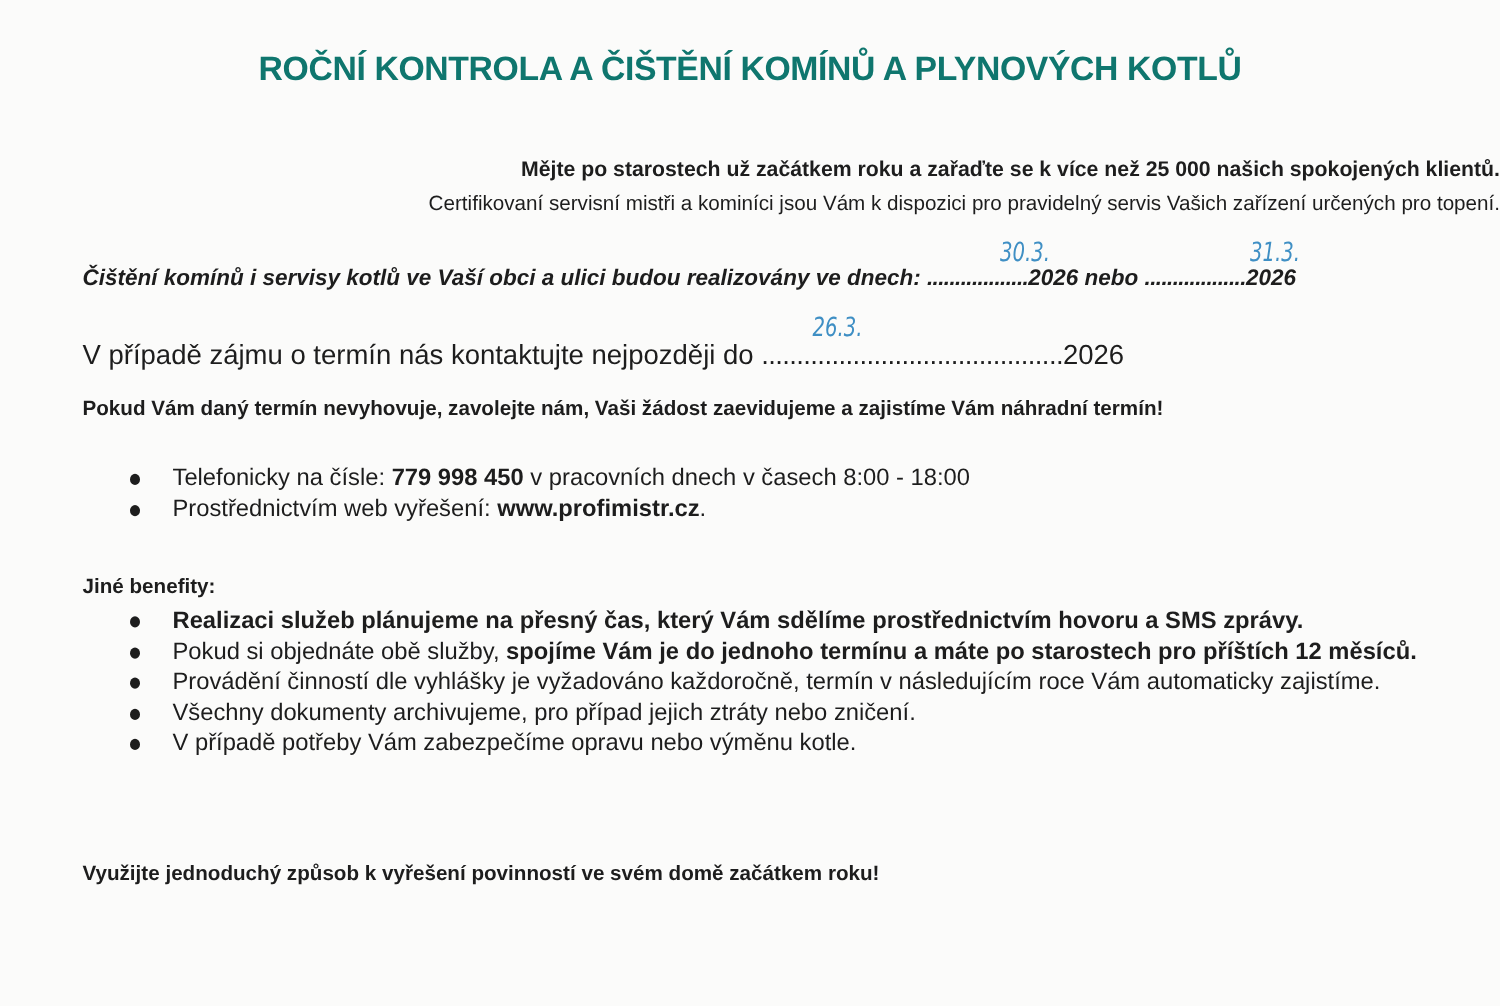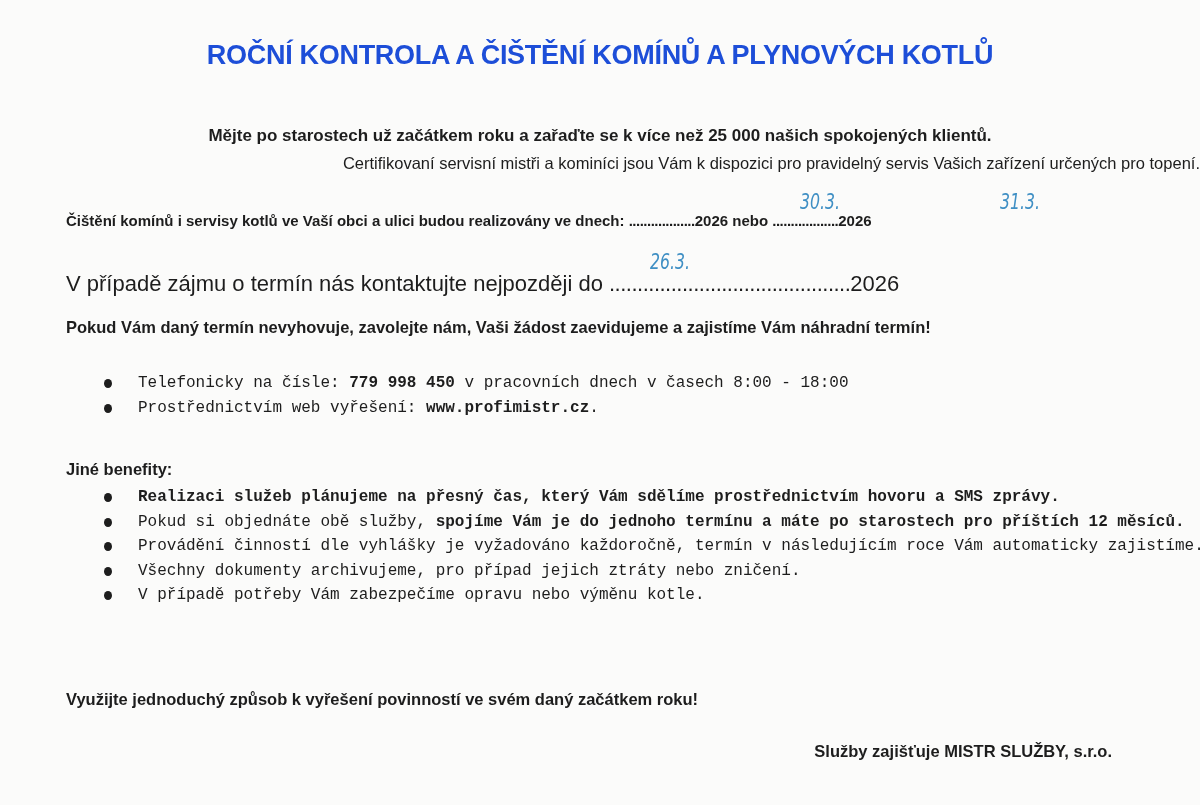--- a/index.html
+++ b/index.html
@@ -7,48 +7,48 @@
     width: 1200px; height: 805px; overflow: hidden;
     background: #fbfbfa;
     font-family: "Liberation Sans", sans-serif;
     color: #1d1d1d;
     position: relative;
   }
   .page { position: absolute; left: 0; top: 0; width: 1200px; height: 805px; }
   .title {
     position: absolute; left: 0; top: 40px; width: 1200px; text-align: center;
     font-family: "Liberation Sans", sans-serif; font-weight: bold;
-    font-size: 27px; letter-spacing: -0.3px; color: #1d4ed8;
+    font-size: 27px; letter-spacing: -0.3px; color: #0f766e;
   }
   .line { position: absolute; white-space: nowrap; font-size: 16.5px; }
   .b { font-weight: bold; }
   .center { left: 0; width: 1200px; text-align: center; }
   .dots { letter-spacing: -0.5px; }
   .hand {
     position: absolute; font-family: "DejaVu Sans", sans-serif; font-style: italic;
     color: #3f8fc4; font-size: 21px; transform: scaleX(0.75); transform-origin: left bottom;
     white-space: nowrap;
   }
   ul.bul { position: absolute; margin: 0; padding: 0; list-style: none; }
-  ul.bul li { position: relative; padding-left: 34px; font-size: 16px; white-space: nowrap; height: 24.5px; line-height: 24.5px; font-family: Liberation Mono, monospace; }
+  ul.bul li { position: relative; padding-left: 34px; font-size: 19px; white-space: nowrap; height: 24.5px; line-height: 24.5px; }
   ul.bul li .dot {
     position: absolute; left: 0; top: 8px; width: 8px; height: 9px; border-radius: 50%; background: #1d1d1d;
   }
 </style>
 </head>
 <body>
 
 <div class="page">
 
   <div class="title">ROČNÍ KONTROLA A ČIŠTĚNÍ KOMÍNŮ A PLYNOVÝCH KOTLŮ</div>
 
-  <div class="line center b" style="top:126px; font-size:17px;">Mějte po starostech už začátkem roku a zařaďte se k více než 25 000 našich spokojených klientů.</div>
+  <div class="line center b" style="top:126px; font-size:17px;text-align:right;">Mějte po starostech už začátkem roku a zařaďte se k více než 25 000 našich spokojených klientů.</div>
   <div class="line center" style="top:154px; font-size:16.5px;text-align:right;">Certifikovaní servisní mistři a kominíci jsou Vám k dispozici pro pravidelný servis Vašich zařízení určených pro topení.</div>
 
-  <div class="line b" style="left:66px; top:212px; font-size:15px;">
+  <div class="line b" style="left:66px; top:212px; font-size:18px;font-style:italic;">
     <span>Čištění komínů i servisy kotlů ve Vaší obci a ulici budou realizovány ve dnech:</span>
     <span class="dots">..................</span><span>2026</span>
     <span>nebo</span>
     <span class="dots">..................</span><span>2026</span>
   </div>
   <div class="hand" style="left:800px; top:190px;">30.3.</div>
   <div class="hand" style="left:1000px; top:190px;">31.3.</div>
 
   <div class="line" style="left:66px; top:271px; font-size:22px;">
     <span>V případě zájmu o termín nás kontaktujte nejpozději do</span>
@@ -70,16 +70,15 @@
   <div class="line b" style="left:66px; top:460px; font-size:16.5px;">Jiné benefity:</div>
 
   <ul class="bul" style="left:104px; top:485px;">
     <li><span class="dot"></span><span class="b">Realizaci služeb plánujeme na přesný čas, který Vám sdělíme prostřednictvím hovoru a SMS zprávy.</span></li>
     <li><span class="dot"></span><span>Pokud si objednáte obě služby, </span><span class="b">spojíme Vám je do jednoho termínu a máte po starostech pro příštích 12 měsíců.</span></li>
     <li><span class="dot"></span><span>Provádění činností dle vyhlášky je vyžadováno každoročně, termín v následujícím roce Vám automaticky zajistíme.</span></li>
     <li><span class="dot"></span><span>Všechny dokumenty archivujeme, pro případ jejich ztráty nebo zničení.</span></li>
     <li><span class="dot"></span><span>V případě potřeby Vám zabezpečíme opravu nebo výměnu kotle.</span></li>
   </ul>
 
-  <div class="line b" style="left:66px; top:690px; font-size:16.5px;">Využijte jednoduchý způsob k vyřešení povinností ve svém daný začátkem roku!</div>
+  <div class="line b" style="left:66px; top:690px; font-size:16.5px;">Využijte jednoduchý způsob k vyřešení povinností ve svém domě začátkem roku!</div>
 
-  <div class="line b" style="right:88px; top:742px; font-size:16.5px;">Služby zajišťuje MISTR SLUŽBY, s.r.o.</div>
 </div>
 
 </body></html>

